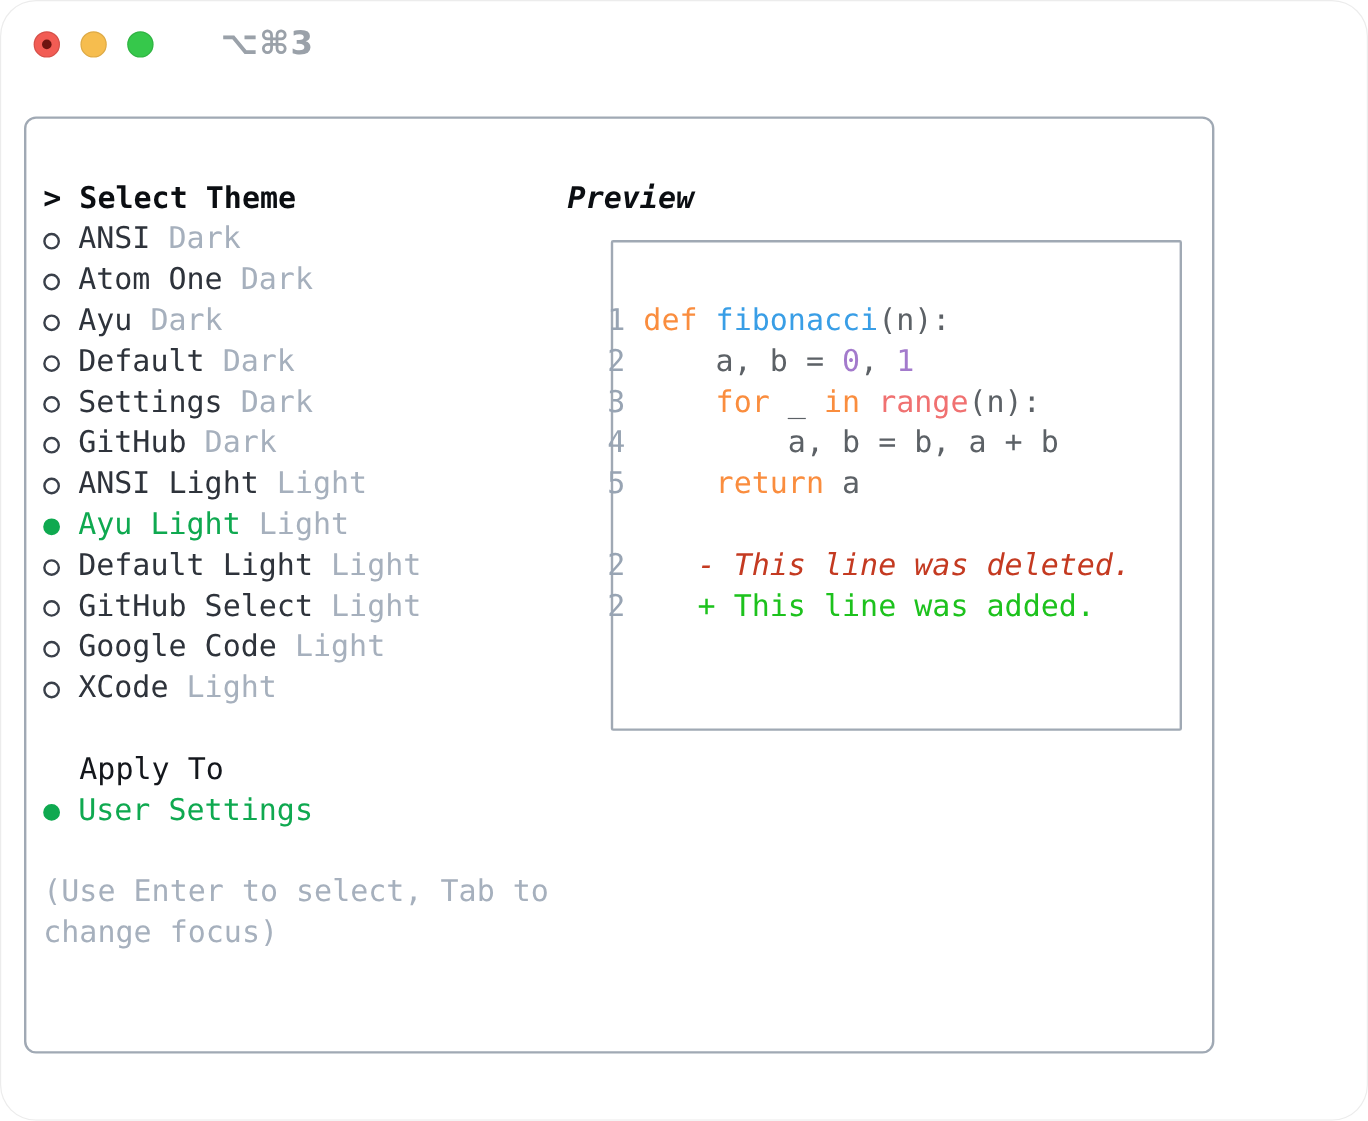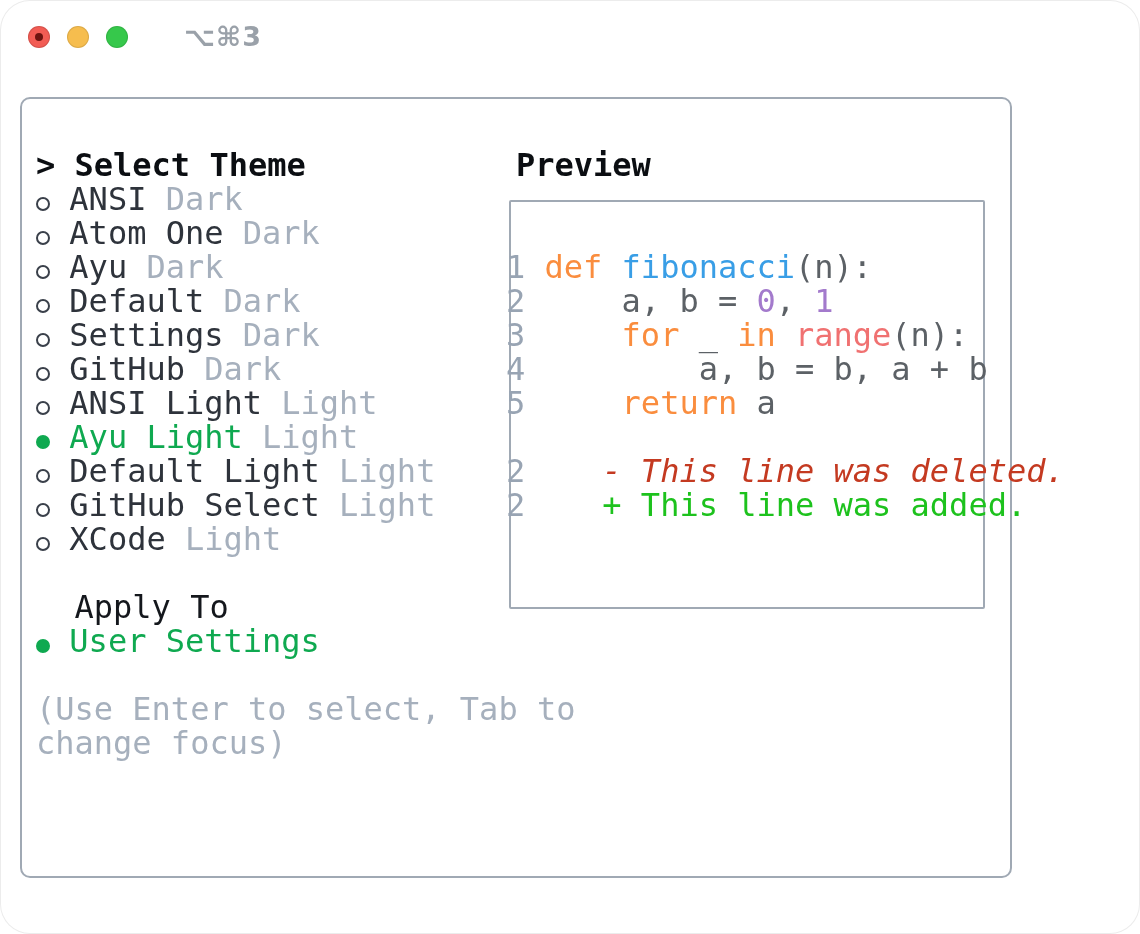--- a/index.html
+++ b/index.html
@@ -13,35 +13,35 @@
   .light.red::after{content:"";position:absolute;left:7px;top:7px;width:8px;height:8px;
                     border-radius:50%;background:#6d1410;}
   .light.yellow{left:67px;background:var(--traffic-yellow);box-shadow:inset 0 0 0 1px rgba(0,0,0,.10);}
   .light.green{left:106px;background:var(--traffic-green);box-shadow:inset 0 0 0 1px rgba(0,0,0,.10);}
   .win-title{position:absolute;left:184px;top:21px;font-family:"DejaVu Sans","Liberation Sans",sans-serif;
              font-weight:bold;font-size:27px;color:#9aa1a9;letter-spacing:1px;}
   
   .panel{position:absolute;left:20px;top:97px;width:992px;height:781px;box-sizing:border-box;
          border:2px solid var(--panel-border);border-radius:10px;background:#fff;}
   
-  .grid{position:absolute;font-size:32px;line-height:34px;}
+  .grid{position:absolute;font-size:25px;line-height:34px;}
   .row{height:34px;white-space:pre;}
   .left-col{left:36px;top:148px;}
   .bold{font-weight:bold;color:#0b0e12;}
   .cursor{font-weight:bold;color:#0b0e12;}
   .t-name{color:var(--text);}
   .t-tag{color:var(--muted);}
   .t-sel{color:var(--accent);}
   .hint{color:var(--muted);}
   .apply-hd{color:#14171c;padding-left:2ch;}
   .mark{display:inline-block;width:14.09px;height:14px;border-radius:50%;box-sizing:border-box;
         border:2px solid #3a404a;vertical-align:-1px;}
   .mark.sel{border-color:var(--accent);background:var(--accent);}
   
-  .preview-hd{position:absolute;left:516px;top:148px;}
+  .preview-hd{position:absolute;left:473px;top:148px;font-style:italic;}
   .preview-box{position:absolute;left:509px;top:200px;width:476px;height:409px;box-sizing:border-box;
                border:2px solid var(--panel-border);border-radius:2px;background:#fff;}
   .code{position:absolute;left:506px;top:250px;}
   .seg-num{color:var(--linenum);}
   .seg-pl{color:var(--code-fg);}
   .seg-kw{color:var(--kw);}
   .seg-fn{color:var(--fn);}
   .seg-cn{color:var(--cn);}
   .seg-sp{color:var(--sp);}
   .seg-ctx{color:var(--ctx);}
@@ -65,20 +65,21 @@
         <div class="row"><span class="mark"></span> <span class="t-name">ANSI</span> <span class="t-tag">Dark</span></div>
         <div class="row"><span class="mark"></span> <span class="t-name">Atom One</span> <span class="t-tag">Dark</span></div>
         <div class="row"><span class="mark"></span> <span class="t-name">Ayu</span> <span class="t-tag">Dark</span></div>
         <div class="row"><span class="mark"></span> <span class="t-name">Default</span> <span class="t-tag">Dark</span></div>
         <div class="row"><span class="mark"></span> <span class="t-name">Settings</span> <span class="t-tag">Dark</span></div>
         <div class="row"><span class="mark"></span> <span class="t-name">GitHub</span> <span class="t-tag">Dark</span></div>
         <div class="row"><span class="mark"></span> <span class="t-name">ANSI Light</span> <span class="t-tag">Light</span></div>
         <div class="row"><span class="mark sel"></span> <span class="t-sel">Ayu Light</span> <span class="t-tag">Light</span></div>
         <div class="row"><span class="mark"></span> <span class="t-name">Default Light</span> <span class="t-tag">Light</span></div>
         <div class="row"><span class="mark"></span> <span class="t-name">GitHub Select</span> <span class="t-tag">Light</span></div>
+        <div class="row"><span class="mark"></span> <span class="t-name">Google Code</span> <span class="t-tag">Light</span></div>
         <div class="row"><span class="mark"></span> <span class="t-name">XCode</span> <span class="t-tag">Light</span></div>
       </div>
     <div class="row"></div>
     <div class="row apply-hd">Apply To</div>
     <div id="apply-rows">
         <div class="row"><span class="mark sel"></span> <span class="t-sel">User Settings</span></div>
       </div>
     <div class="row"></div>
     <div class="row hint">(Use Enter to select, Tab to</div>
     <div class="row hint">change focus)</div>

